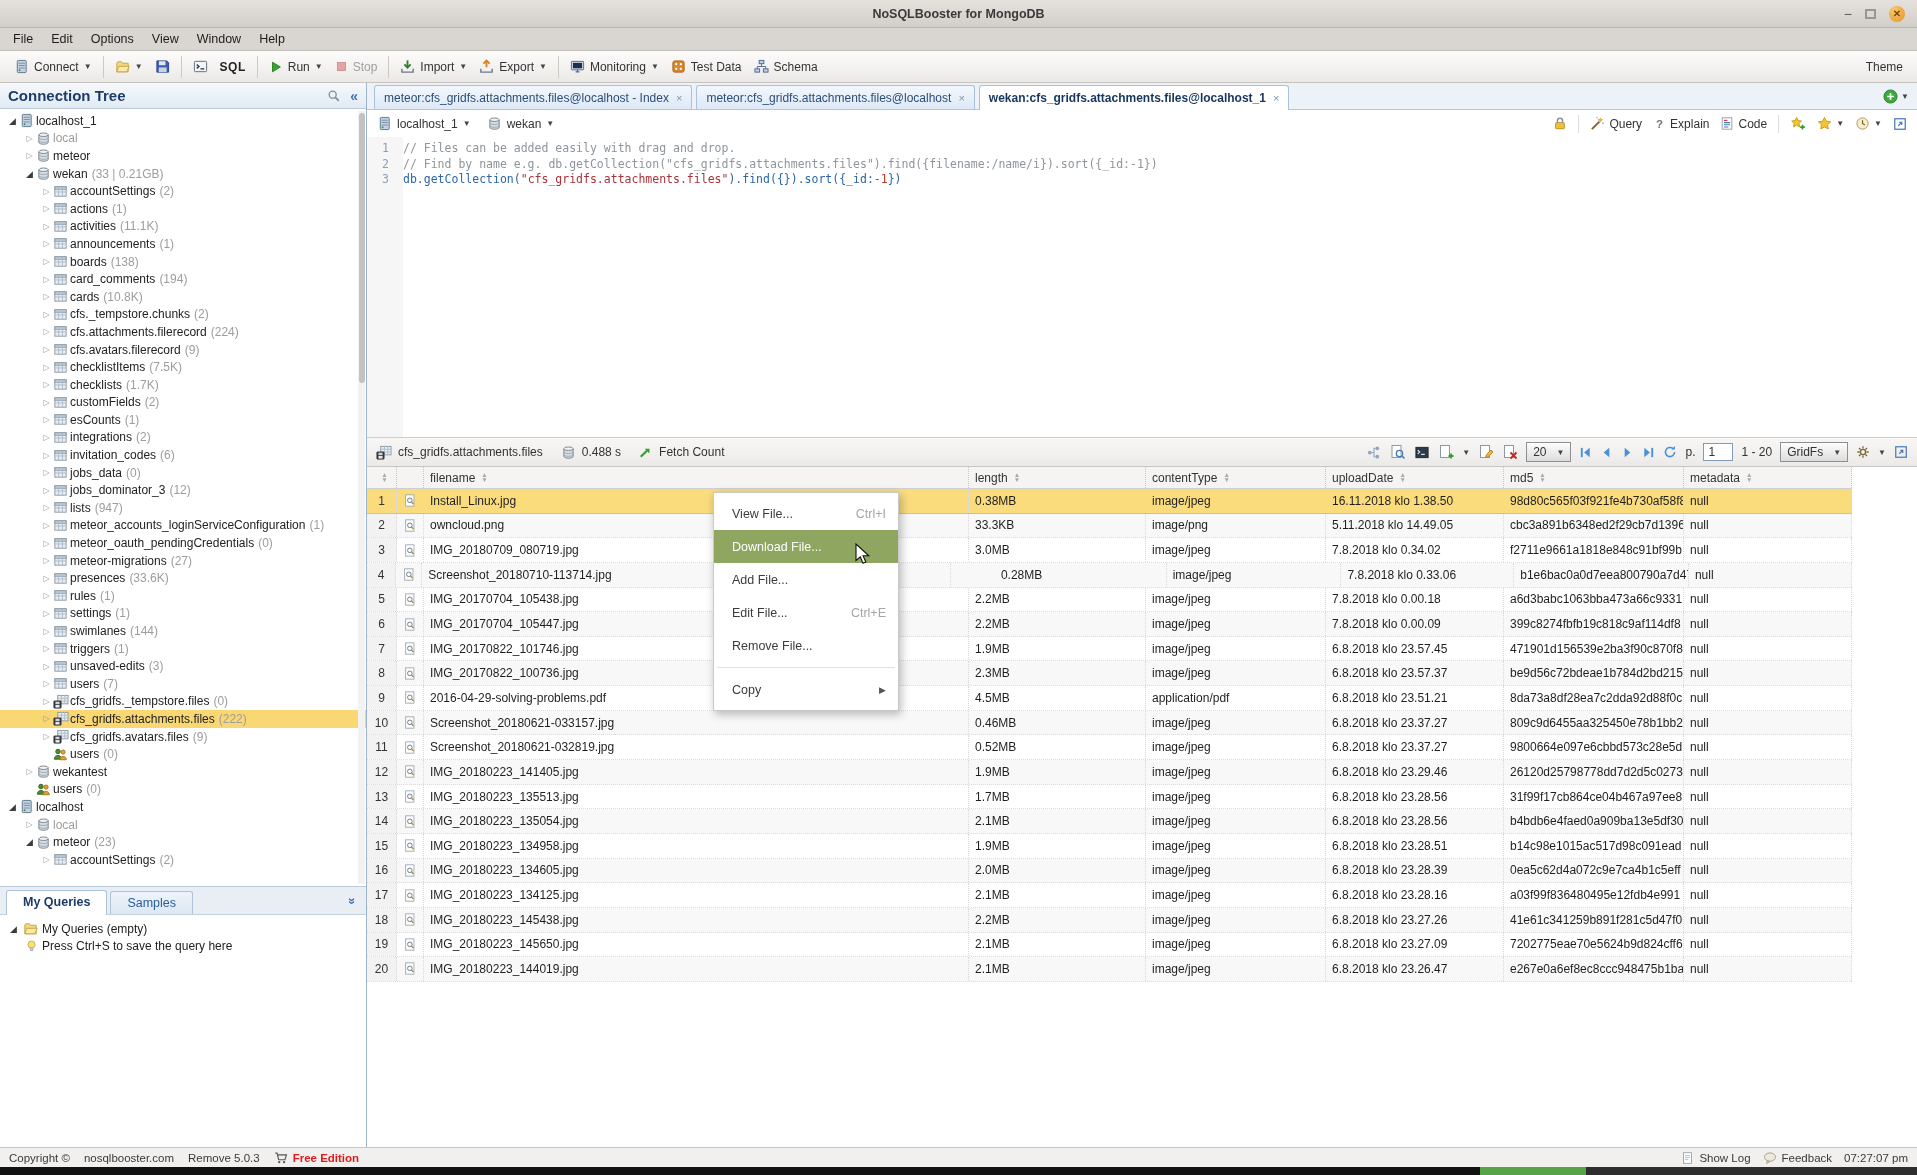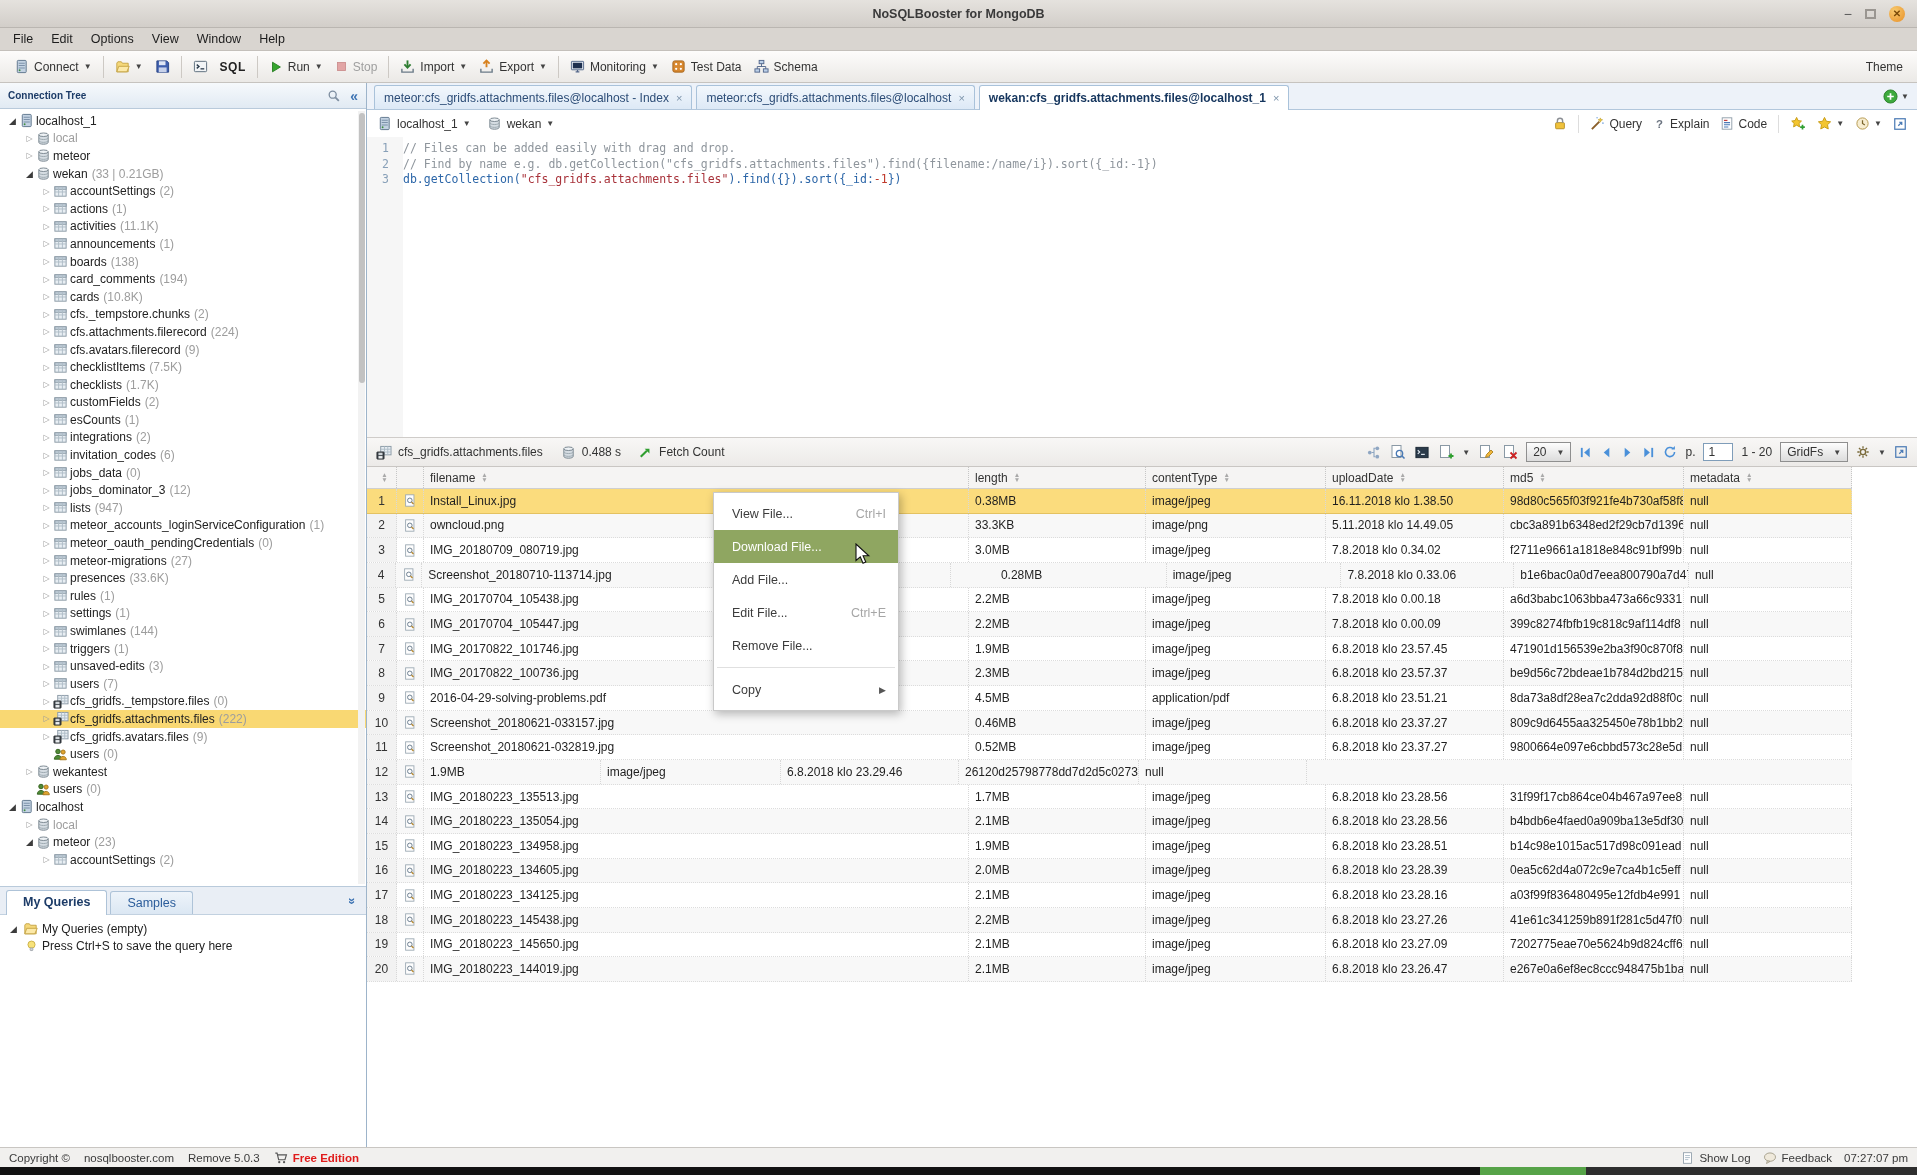--- a/index.html
+++ b/index.html
@@ -28,21 +28,21 @@
   .sql-txt { font-weight:bold; font-size:12px; letter-spacing:0.5px; color:#222; }
   .stop-btn { color:#9f9f9f; }
   .theme-lbl { margin-left:auto; padding-right:6px; color:#333; }
   .icon { display:inline-flex; align-items:center; justify-content:center; }
   .icon svg { display:block; }
 
   
   .main { flex:1; display:flex; min-height:0; }
   .sidebar { width:367px; flex:none; border-right:1px solid #9db4ca; display:flex; flex-direction:column; background:#fff; position:relative; }
   .panel-header { height:26px; flex:none; background:linear-gradient(#f6f9fc,#e1eaf3); border-bottom:1px solid #b9cadb; display:flex; align-items:center; padding:0 8px; }
-  .ph-title { font-weight:bold; font-size:10px; color:#1d3c68; }
+  .ph-title { font-weight:bold; font-size:15px; color:#1d3c68; }
   .ph-icons { margin-left:auto; display:flex; align-items:center; gap:9px; }
   .collapse-chev { color:#3f74b3; font-size:14px; font-weight:bold; }
 
   .tree { flex:1; overflow:hidden; padding-top:3px; position:relative; }
   .titem { height:17.6px; display:flex; align-items:center; white-space:nowrap; }
   .titem.sel { background:#f9d873; }
   .texp { width:13px; flex:none; text-align:center; font-size:8px; color:#9a9a9a; }
   .texp.exp { color:#3c3c3c; font-size:9px; }
   .ticon { width:17px; flex:none; display:flex; align-items:center; }
   .tlabel.dim { color:#9d9d9d; }
@@ -1323,20 +1323,21 @@
           </div>
           <div class="grow even">
             <div class="gcell c-num" style="width: 30px;">12</div>
             <div class="gcell c-icon" style="width: 27px;">
               <svg width="14" height="15" viewBox="0 0 16 16">
                 <rect x="3" y="1.5" width="9.5" height="13" fill="#fdfdfd" stroke="#9aa7b2"></rect>
                 <circle cx="7.8" cy="7.8" r="2.6" fill="none" stroke="#6b7d8f" stroke-width="1.1"></circle>
                 <path d="M9.7 9.7l2.3 2.3" stroke="#b5862b" stroke-width="1.4"></path>
               </svg>
             </div>
+            <div class="gcell" style="width: 545px;">IMG_20180223_141405.jpg</div>
             <div class="gcell" style="width: 177px;">1.9MB</div>
             <div class="gcell" style="width: 180px;">image/jpeg</div>
             <div class="gcell" style="width: 178px;">6.8.2018 klo 23.29.46</div>
             <div class="gcell" style="width: 180px;">26120d25798778dd7d2d5c0273</div>
             <div class="gcell" style="width: 168px;">null</div>
           </div>
           <div class="grow">
             <div class="gcell c-num" style="width: 30px;">13</div>
             <div class="gcell c-icon" style="width: 27px;">
               <svg width="14" height="15" viewBox="0 0 16 16">

